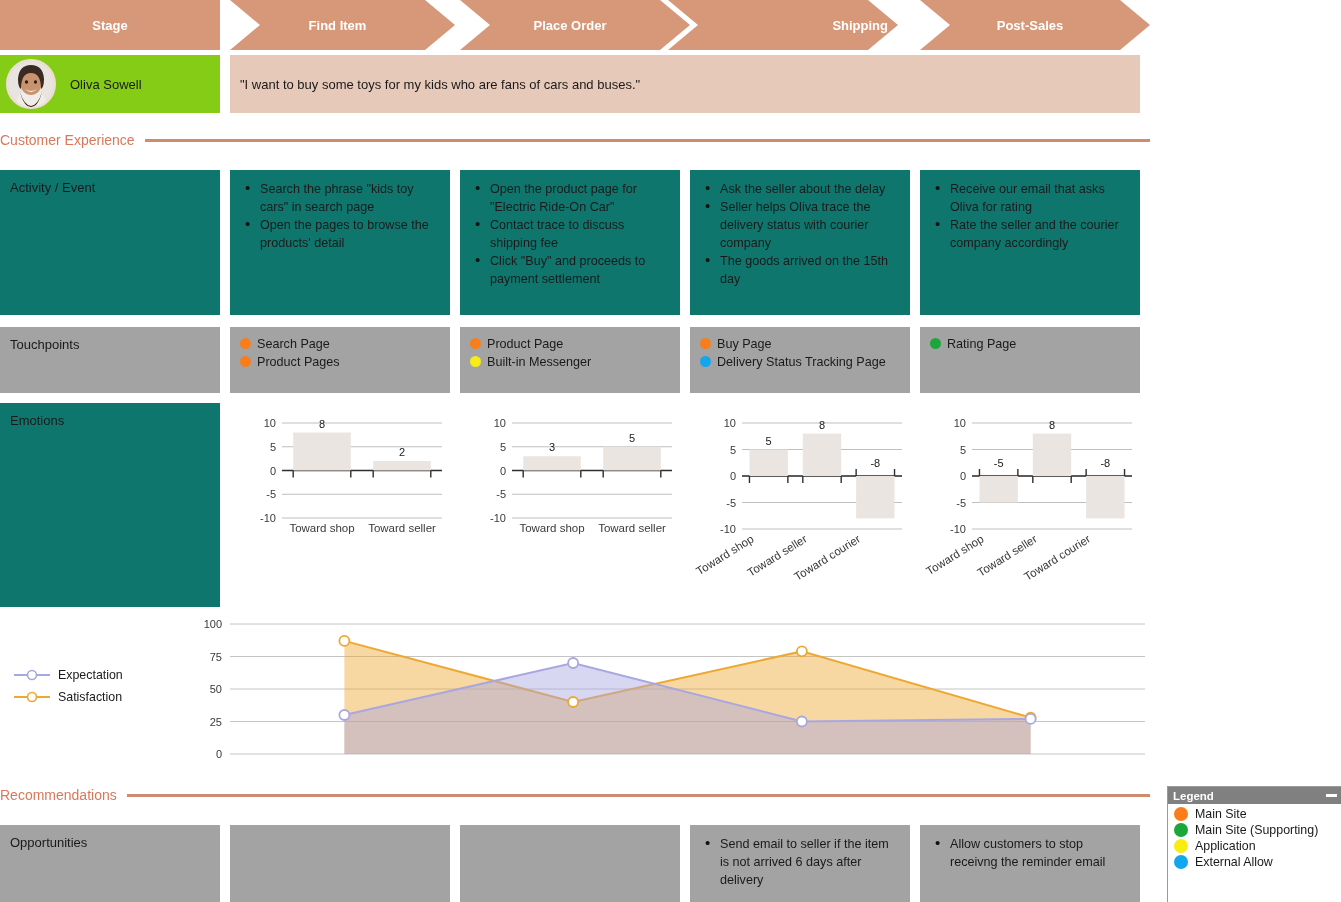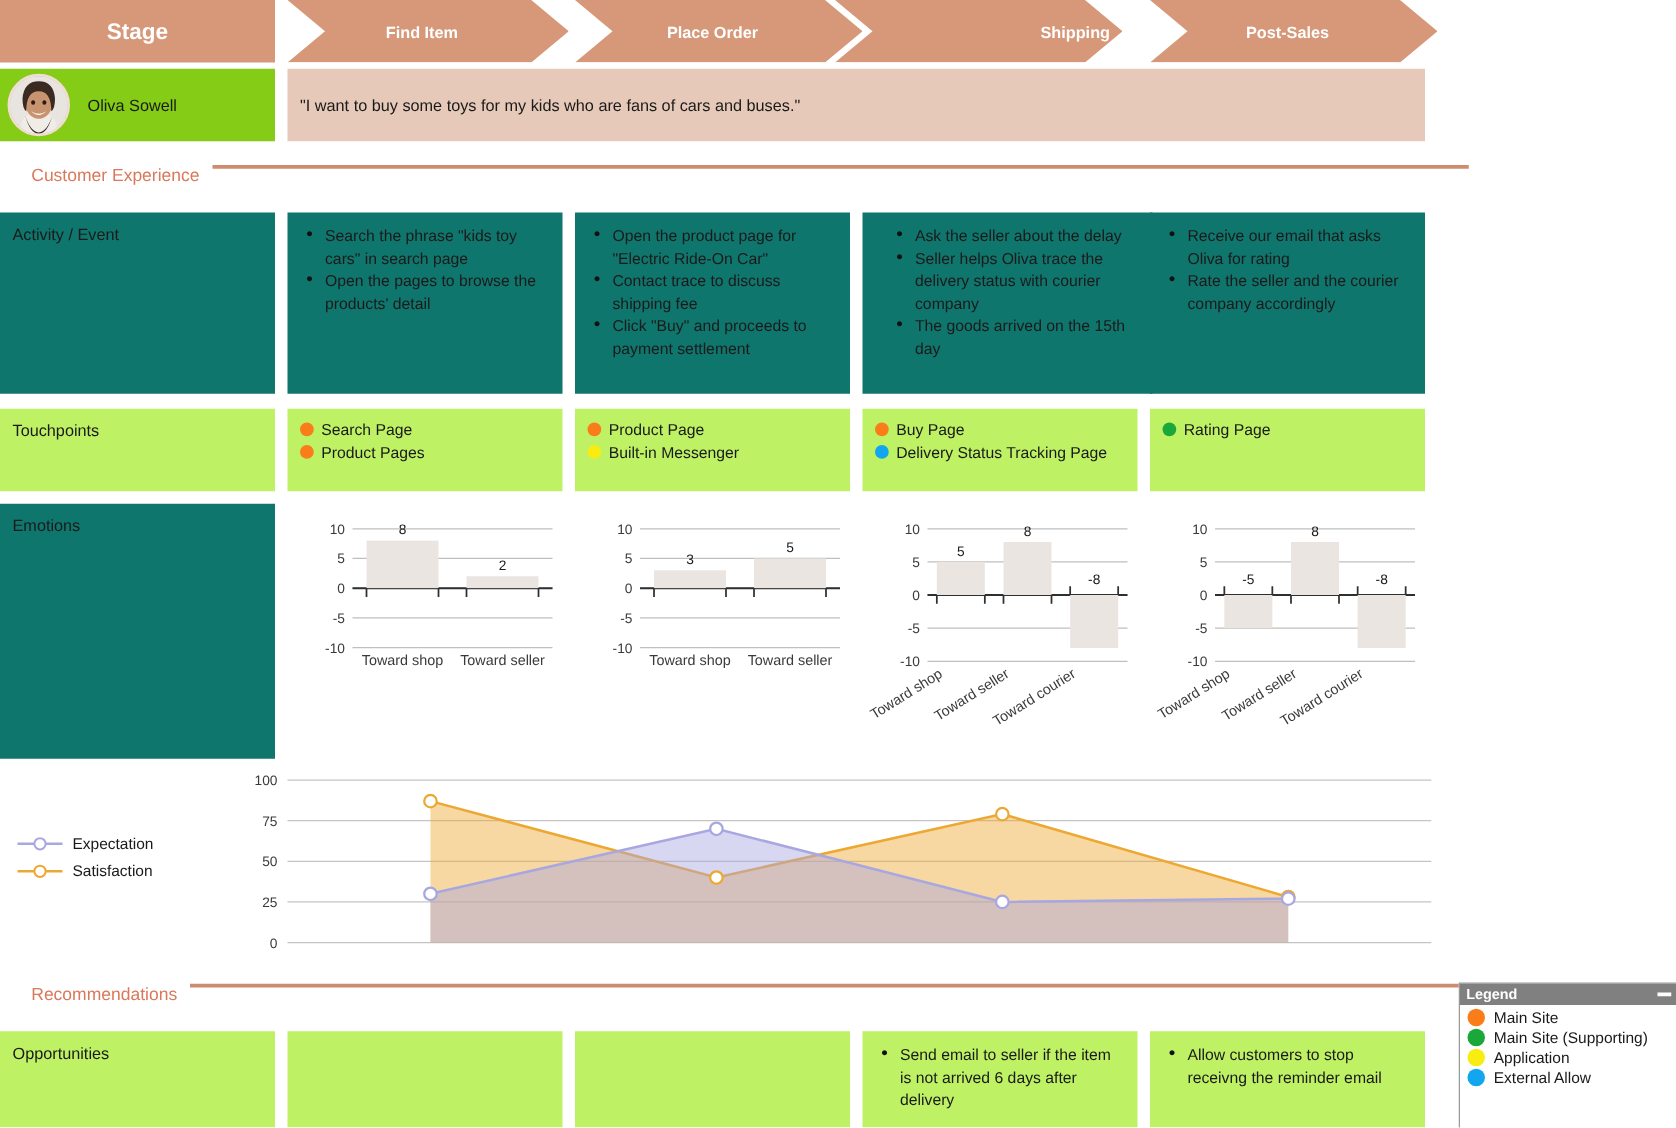--- a/index.html
+++ b/index.html
@@ -12,21 +12,21 @@
   .page { position: relative; width: 1341px; height: 902px; }
 
   
   .stage-row { position: absolute; left: 0; top: 0; height: 50px; width: 1341px; }
   .stage-first {
     position: absolute; left: 0; top: 0; width: 220px; height: 50px;
     background: #d69878;
     display: flex; align-items: center; justify-content: center;
   }
   .stage-first span {
-    color: #ffffff; font-size: 18px; font-weight: bold;
+    color: #ffffff; font-size: 13px; font-weight: bold;
   }
   .chev {
     position: absolute; top: 0; height: 50px;
     display: flex; align-items: center; justify-content: center;
   }
   .chev .chev-bg {
     position: absolute; inset: 0; background: #d69878;
   }
   .chev span {
     position: relative; color: #ffffff; font-size: 13px; font-weight: bold;
@@ -44,31 +44,31 @@
     background: #cfcfcf; position: relative;
   }
   .persona-name { margin-left: 14px; font-size: 13px; color: #1a1a1a; }
   .persona-quote {
     position: absolute; left: 230px; top: 55px; width: 910px; height: 58px;
     background: #e6c9b9; display: flex; align-items: center;
   }
   .persona-quote span { margin-left: 10px; font-size: 13px; color: #1a1a1a; }
 
   
-  .section-head { position: absolute; display: flex; align-items: flex-start; width: 1150px; padding-left: 25px; }
+  .section-head { position: absolute; display: flex; align-items: center; width: 1150px; }
   .section-head .sh-label {
     color: #d9785a; font-size: 14px; white-space: nowrap; padding-right: 10px;
   }
   .section-head .sh-rule { flex: 1; height: 3px; background: #cf8b6d; }
 
   
   .cell { position: absolute; }
   .cell-label { font-size: 13px; color: #1a1a1a; padding: 10px 0 0 10px; }
   .bg-grey { background: #0f766e; }
-  .bg-pink { background: #bef264; }
+  .bg-pink { background: #a3a3a3; }
 
   ul.bullets { margin: 0; padding: 10px 10px 0 28px; list-style: none; }
   ul.bullets li {
     position: relative; font-size: 12.6px; color: #1a1a1a;
     line-height: 18px; margin-bottom: 0px; padding-left: 2px;
   }
   ul.bullets li::before {
     content: "\2022"; position: absolute; left: -13px; top: -1px;
     font-size: 15px; color: #111;
   }
@@ -173,21 +173,21 @@
       <li>Open the pages to browse the products' detail</li>
     </ul>
   </div>
   <div class="cell bg-grey" style="left:460px; top:170px; width:220px; height:145px;">
     <ul class="bullets">
       <li>Open the product page for "Electric Ride-On Car"</li>
       <li>Contact trace to discuss shipping fee</li>
       <li>Click "Buy" and proceeds to payment settlement</li>
     </ul>
   </div>
-  <div class="cell bg-grey" style="left:690px; top:170px; width:220px; height:145px;padding-left:12px;">
+  <div class="cell bg-grey" style="left:690px; top:170px; width:220px; height:145px;">
     <ul class="bullets">
       <li>Ask the seller about the delay</li>
       <li>Seller helps Oliva trace the delivery status with courier company</li>
       <li>The goods arrived on the 15th day</li>
     </ul>
   </div>
   <div class="cell bg-grey" style="left:920px; top:170px; width:220px; height:145px;">
     <ul class="bullets">
       <li>Receive our email that asks Oliva for rating</li>
       <li>Rate the seller and the courier company accordingly</li>

